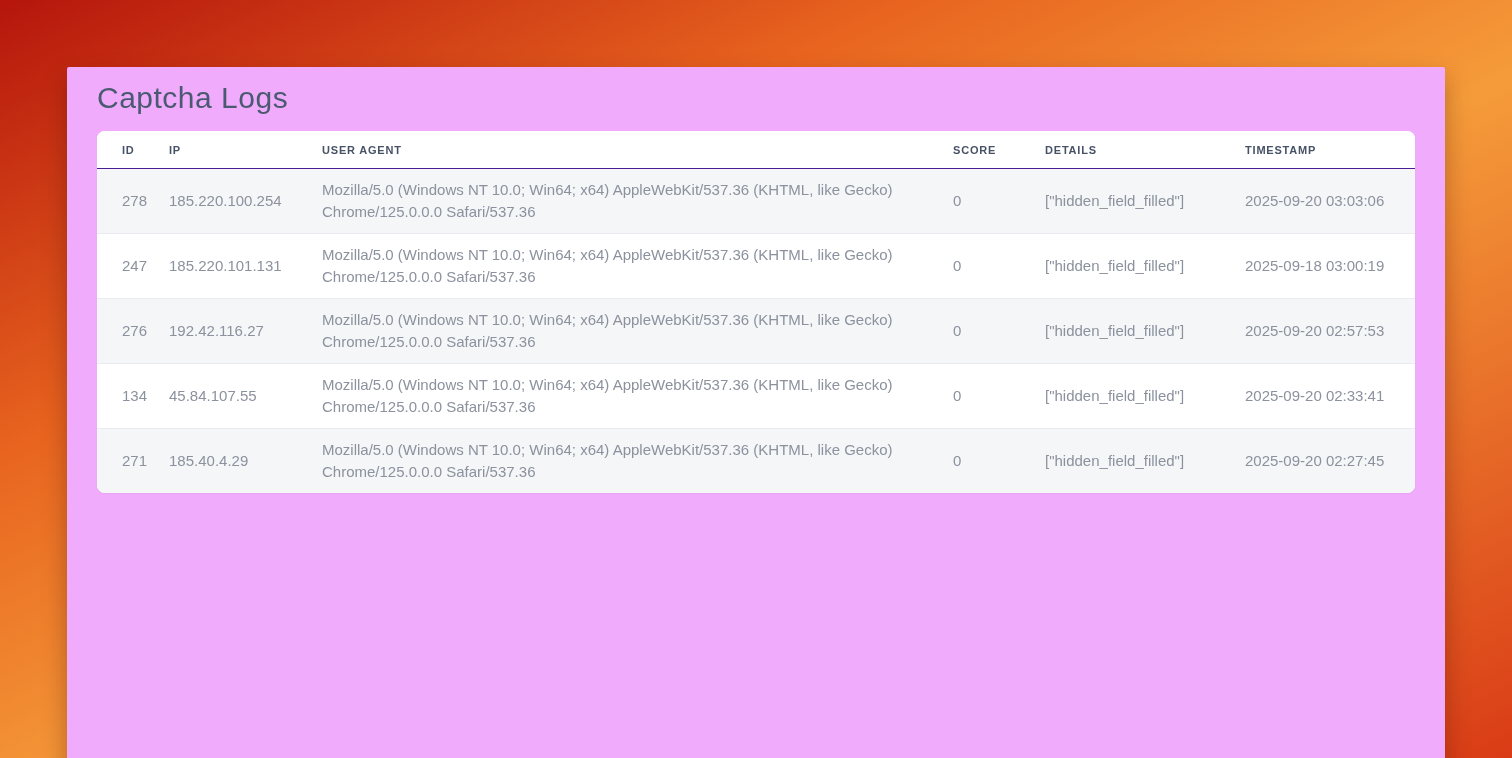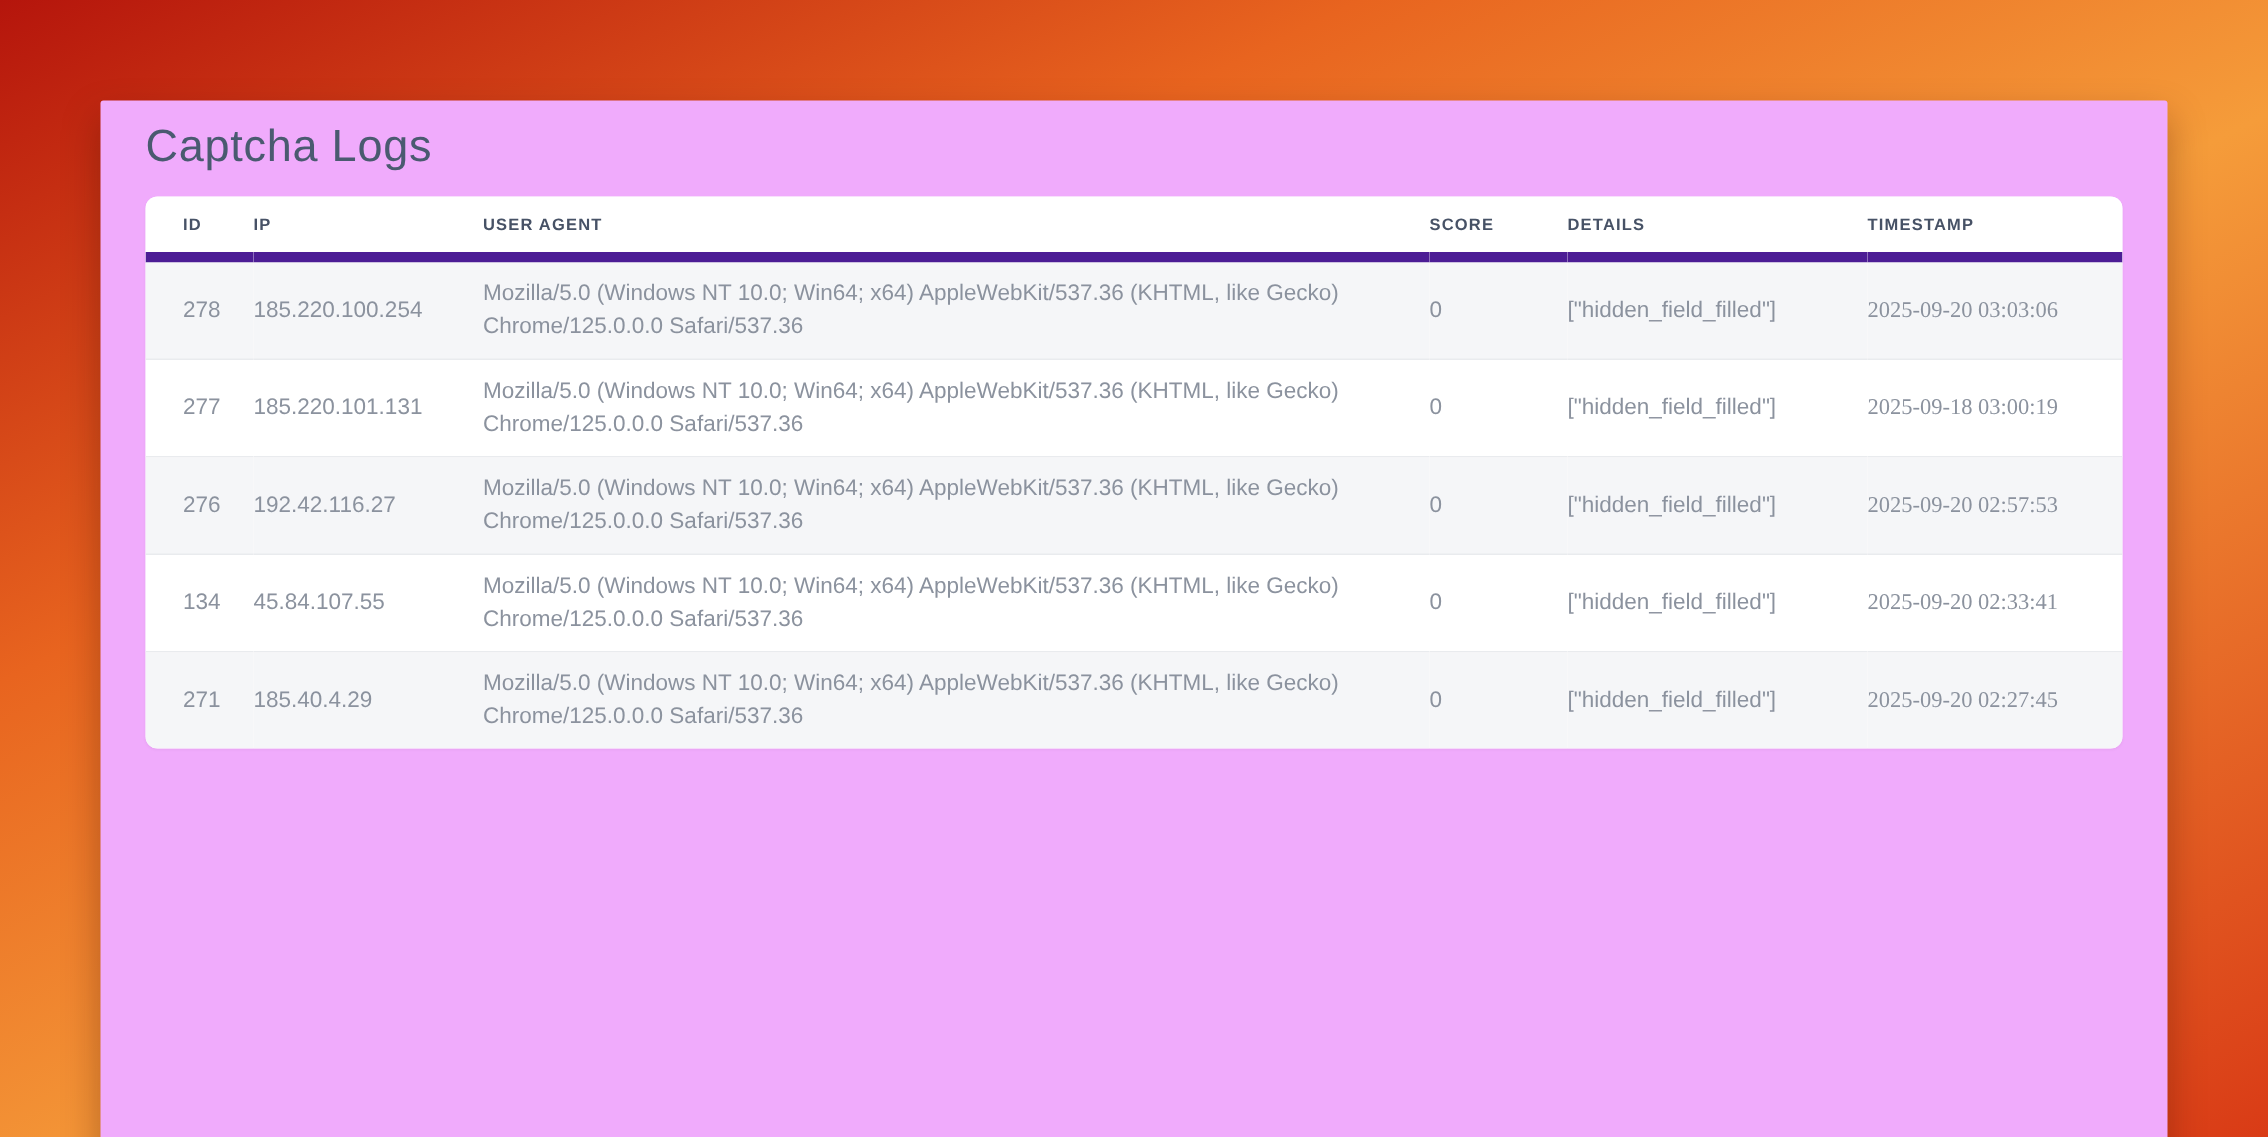--- a/index.html
+++ b/index.html
@@ -55,40 +55,40 @@
     height: 37px;
     padding: 0 10px 0 0;
     text-align: left;
     vertical-align: middle;
     font-size: 11px;
     font-weight: 700;
     letter-spacing: 0.8px;
     text-transform: uppercase;
     color: #475266;
     background: #ffffff;
-    border-bottom: 7px solid #4c1d95;
+    border-bottom: 1px solid #4c1d95;
     white-space: nowrap;
   }
   thead th:first-child { padding-left: 25px; }
   tbody td {
     height: 64px;
     padding: 0 12px 0 0;
     vertical-align: middle;
     font-size: 15px;
     line-height: 22px;
     color: #8b929e;
     border-bottom: 1px solid #e9ebee;
     word-wrap: break-word;
   }
   tbody td:first-child { padding-left: 25px; }
   tbody tr:nth-child(odd) td  { background: #f5f6f8; }
   tbody tr:nth-child(even) td { background: #ffffff; }
   tbody tr:last-child td { border-bottom: none; }
   td.col-user_agent { padding-right: 40px; }
-  td.col-timestamp  { padding-right: 20px; font-family: Liberation Serif, serif; }
+  td.col-timestamp  { padding-right: 20px; }
 </style>
 </head>
 <body>
 
 <div class="card">
   <h1 class="page-title">Captcha Logs</h1>
 
   <table class="logs">
     <colgroup>
       <col class="c-id">
@@ -111,21 +111,21 @@
     <tbody>
         <tr>
           <td class="col-id">278</td>
           <td class="col-ip">185.220.100.254</td>
           <td class="col-user_agent">Mozilla/5.0 (Windows NT 10.0; Win64; x64) AppleWebKit/537.36 (KHTML, like Gecko) Chrome/125.0.0.0 Safari/537.36</td>
           <td class="col-score">0</td>
           <td class="col-details">["hidden_field_filled"]</td>
           <td class="col-timestamp">2025-09-20 03:03:06</td>
         </tr>
         <tr>
-          <td class="col-id">277</td>
+          <td class="col-id">247</td>
           <td class="col-ip">185.220.101.131</td>
           <td class="col-user_agent">Mozilla/5.0 (Windows NT 10.0; Win64; x64) AppleWebKit/537.36 (KHTML, like Gecko) Chrome/125.0.0.0 Safari/537.36</td>
           <td class="col-score">0</td>
           <td class="col-details">["hidden_field_filled"]</td>
           <td class="col-timestamp">2025-09-18 03:00:19</td>
         </tr>
         <tr>
           <td class="col-id">276</td>
           <td class="col-ip">192.42.116.27</td>
           <td class="col-user_agent">Mozilla/5.0 (Windows NT 10.0; Win64; x64) AppleWebKit/537.36 (KHTML, like Gecko) Chrome/125.0.0.0 Safari/537.36</td>

